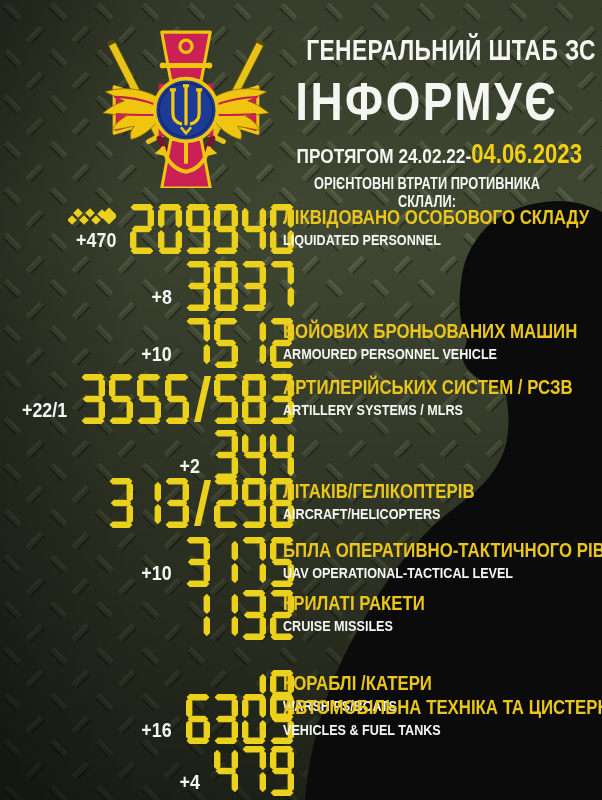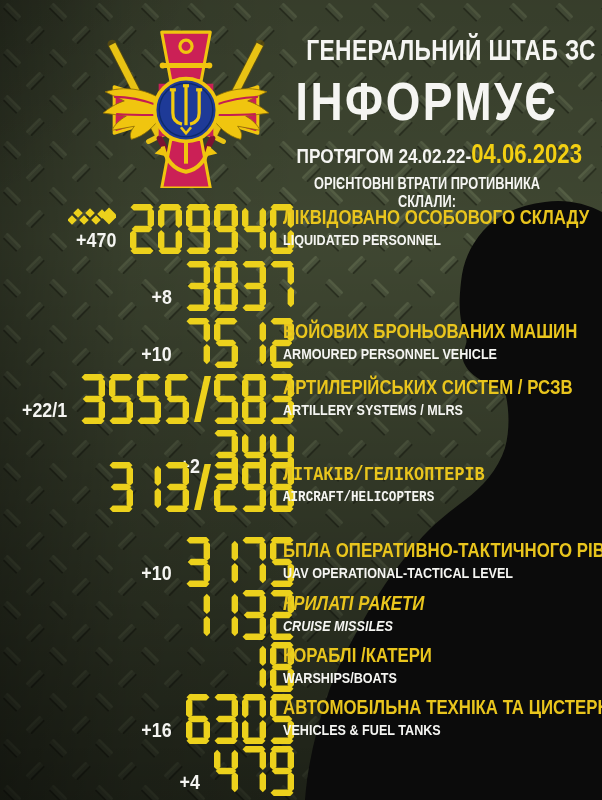--- a/index.html
+++ b/index.html
@@ -430,21 +430,21 @@
                 <g transform="translate(56,0)">
                   <polygon points="3.2,3.700000000000001 6.4,6.900000000000001 6.4,20.900000000000002 3.2,24.1 0,20.900000000000002 0,6.900000000000001" fill="#ecd11c"></polygon>
                   <polygon points="1.6999999999999993,25 4.8999999999999995,21.8 19.1,21.8 22.3,25 19.1,28.2 4.8999999999999995,28.2" fill="#ecd11c"></polygon>
                   <polygon points="20.8,3.700000000000001 24,6.900000000000001 24,20.900000000000002 20.8,24.1 17.6,20.900000000000002 17.6,6.900000000000001" fill="#ecd11c"></polygon>
                   <polygon points="20.8,25.900000000000002 24,29.1 24,43.099999999999994 20.8,46.3 17.6,43.099999999999994 17.6,29.1" fill="#ecd11c"></polygon>
                 </g>
               </svg></span>
         </div>
       </div>
 
-      <div class="stat-row" style="top: 460px; font-family: Liberation Mono, monospace;">
+      <div class="stat-row" style="top: 476px;">
         <div class="value-area">
 
           <span class="digits"><svg width="186" height="50" viewBox="0 0 186 50">
                 <g transform="translate(0,0)">
                   <polygon points="0.5,3.2 3.7,0 20.3,0 23.5,3.2 20.3,6.4 3.7,6.4" fill="#ecd11c"></polygon>
                   <polygon points="20.8,3.700000000000001 24,6.900000000000001 24,20.900000000000002 20.8,24.1 17.6,20.900000000000002 17.6,6.900000000000001" fill="#ecd11c"></polygon>
                   <polygon points="1.6999999999999993,25 4.8999999999999995,21.8 19.1,21.8 22.3,25 19.1,28.2 4.8999999999999995,28.2" fill="#ecd11c"></polygon>
                   <polygon points="20.8,25.900000000000002 24,29.1 24,43.099999999999994 20.8,46.3 17.6,43.099999999999994 17.6,29.1" fill="#ecd11c"></polygon>
                   <polygon points="0.5,46.8 3.7,43.599999999999994 20.3,43.599999999999994 23.5,46.8 20.3,50 3.7,50" fill="#ecd11c"></polygon>
                 </g>
@@ -523,21 +523,21 @@
                   <polygon points="0.5,46.8 3.7,43.599999999999994 20.3,43.599999999999994 23.5,46.8 20.3,50 3.7,50" fill="#ecd11c"></polygon>
                 </g>
               </svg></span>
         </div>
         <div class="labels">
           <div class="label-uk">БПЛА ОПЕРАТИВНО-ТАКТИЧНОГО РІВНЯ</div>
           <div class="label-en">UAV OPERATIONAL-TACTICAL LEVEL</div>
         </div>
       </div>
 
-      <div class="stat-row" style="top: 588px; font-style: italic;">
+      <div class="stat-row" style="top: 588px;">
         <div class="value-area">
 
           <span class="digits"><svg width="109" height="50" viewBox="0 0 109 50">
                 <g transform="translate(0,0)">
                   <polygon points="20.8,3.700000000000001 24,6.900000000000001 24,20.900000000000002 20.8,24.1 17.6,20.900000000000002 17.6,6.900000000000001" fill="#ecd11c"></polygon>
                   <polygon points="20.8,25.900000000000002 24,29.1 24,43.099999999999994 20.8,46.3 17.6,43.099999999999994 17.6,29.1" fill="#ecd11c"></polygon>
                 </g>
                 <g transform="translate(28,0)">
                   <polygon points="20.8,3.700000000000001 24,6.900000000000001 24,20.900000000000002 20.8,24.1 17.6,20.900000000000002 17.6,6.900000000000001" fill="#ecd11c"></polygon>
                   <polygon points="20.8,25.900000000000002 24,29.1 24,43.099999999999994 20.8,46.3 17.6,43.099999999999994 17.6,29.1" fill="#ecd11c"></polygon>
@@ -557,21 +557,21 @@
                   <polygon points="0.5,46.8 3.7,43.599999999999994 20.3,43.599999999999994 23.5,46.8 20.3,50 3.7,50" fill="#ecd11c"></polygon>
                 </g>
               </svg></span>
         </div>
         <div class="labels">
           <div class="label-uk">КРИЛАТІ РАКЕТИ</div>
           <div class="label-en">CRUISE MISSILES</div>
         </div>
       </div>
 
-      <div class="stat-row" style="top: 640px;">
+      <div class="stat-row" style="top: 668px;">
         <div class="value-area">
 
           <span class="digits"><svg width="53" height="50" viewBox="0 0 53 50">
                 <g transform="translate(0,0)">
                   <polygon points="20.8,3.700000000000001 24,6.900000000000001 24,20.900000000000002 20.8,24.1 17.6,20.900000000000002 17.6,6.900000000000001" fill="#ecd11c"></polygon>
                   <polygon points="20.8,25.900000000000002 24,29.1 24,43.099999999999994 20.8,46.3 17.6,43.099999999999994 17.6,29.1" fill="#ecd11c"></polygon>
                 </g>
                 <g transform="translate(28,0)">
                   <polygon points="0.5,3.2 3.7,0 20.3,0 23.5,3.2 20.3,6.4 3.7,6.4" fill="#ecd11c"></polygon>
                   <polygon points="20.8,3.700000000000001 24,6.900000000000001 24,20.900000000000002 20.8,24.1 17.6,20.900000000000002 17.6,6.900000000000001" fill="#ecd11c"></polygon>

